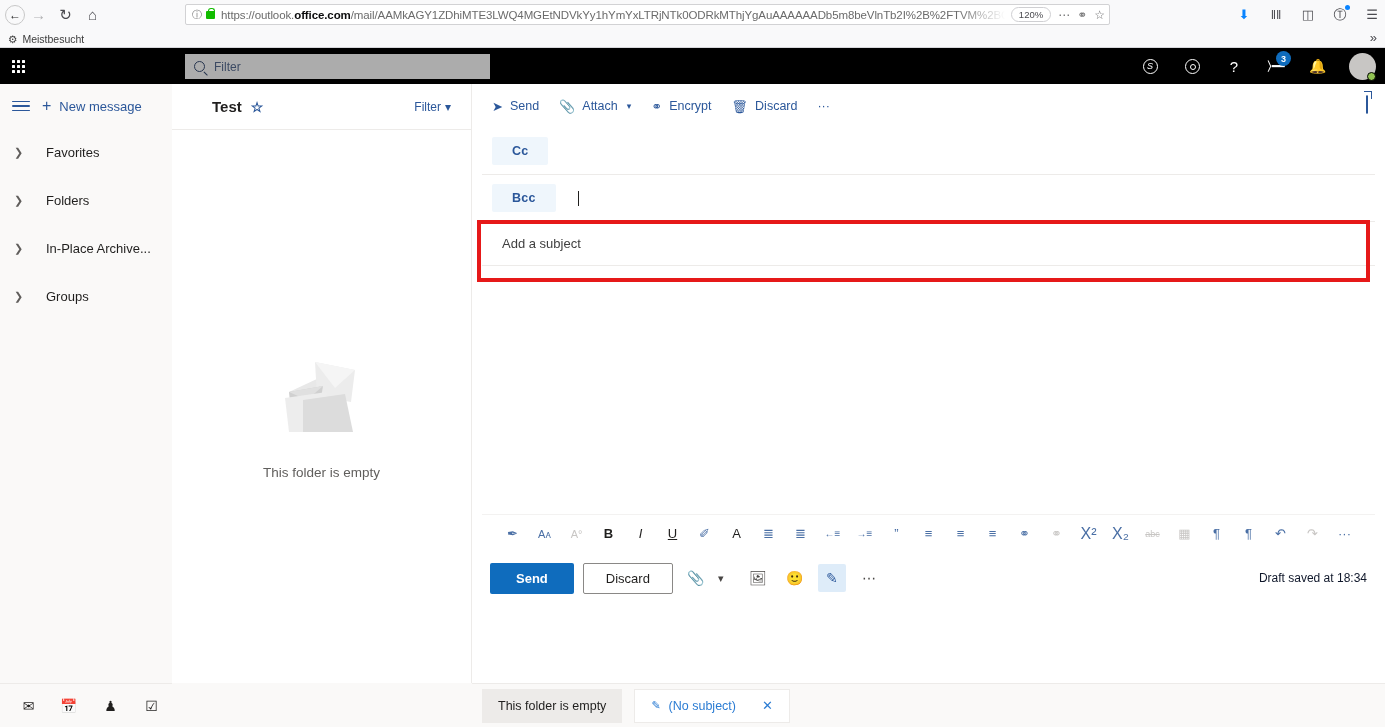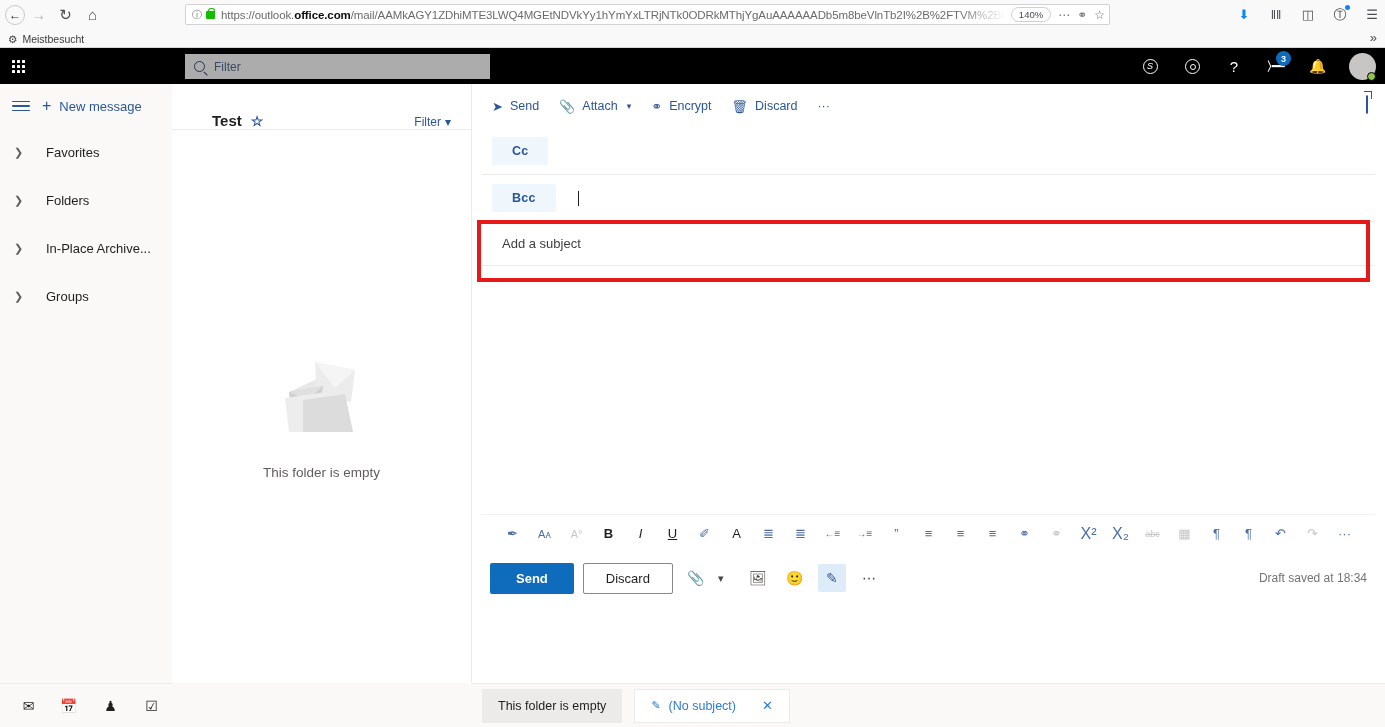--- a/index.html
+++ b/index.html
@@ -97,21 +97,21 @@
     font-size: 13px; color: #201f1e; cursor: default;
   }
   .chev { color: #605e5c; font-size: 11px; width: 12px; display: inline-block; }
 
   
   .msglist {
     position: absolute; top: 84px; left: 172px; width: 300px; height: 599px;
     background: #ffffff; border-right: 1px solid #edebe9;
   }
   .msglist-head {
-    height: 46px; display: flex; align-items: flex-end; justify-content: space-between;
+    height: 46px; display: flex; align-items: center; justify-content: space-between;
     padding: 0 20px 0 40px; border-bottom: 1px solid #edebe9;
   }
   .ml-title { font-size: 15px; font-weight: 700; color: #201f1e; display: flex; align-items: center; gap: 9px; }
   .star { color: #2b579a; font-size: 14px; }
   .ml-filter { font-size: 12px; color: #2b579a; display: flex; align-items: center; gap: 4px; }
   .msglist-body { height: 553px; background: #ffffff; display: flex; flex-direction: column; align-items: center; padding-top: 210px; }
   .empty-art { width: 110px; height: 100px; position: relative; margin-bottom: 25px; }
   .empty-text { font-size: 13.5px; color: #605e5c; }
 
   
@@ -162,21 +162,21 @@
   .btn-send {
     background: #0f6cbd; color: #ffffff; font-size: 13px; font-weight: 600;
     padding: 8px 26px; border: none; border-radius: 2px; font-family: inherit;
   }
   .btn-discard {
     background: #ffffff; color: #201f1e; font-size: 13px;
     padding: 7px 22px; border: 1px solid #8a8886; border-radius: 2px; font-family: inherit;
   }
   .act-ic { width: 28px; height: 28px; display: flex; align-items: center; justify-content: center; font-size: 14px; color: #484644; }
   .act-ic.active { background: #deecf9; border-radius: 2px; color: #2b579a; }
-  .draft-status { position: absolute; right: 8px; font-size: 12px; color: #737373; }
+  .draft-status { position: absolute; right: 8px; font-size: 12px; color: #0f172a; }
 
   
   .bottombar { position: absolute; top: 683px; left: 0; width: 1385px; height: 44px; background: #faf9f8; }
   .app-switch { position: absolute; left: 0; top: 0; width: 172px; height: 44px; display: flex; align-items: center; gap: 0; padding-left: 8px; background: #faf9f8; border-top: 1px solid #edebe9; }
   .app-ic { width: 42px; height: 44px; display: flex; align-items: center; justify-content: center; font-size: 14px; color: #201f1e; }
   .tabstrip { position: absolute; left: 472px; top: 0; width: 913px; height: 44px; border-top: 1px solid #edebe9; display: flex; align-items: center; padding-left: 10px; gap: 12px; }
   .tab {
     height: 34px; display: flex; align-items: center; padding: 0 16px; gap: 8px;
     font-size: 12.5px;
   }
@@ -194,21 +194,21 @@
     <div class="nav-row">
       <div class="nav-btn back">←</div>
       <div class="nav-btn fwd">→</div>
       <div class="nav-btn">↻</div>
       <div class="nav-btn">⌂</div>
 
       <div class="urlbar">
         <span class="url-info">ⓘ</span>
         <span class="url-lock"></span>
         <span class="url-text"><span>https://outlook.</span><b>office.com</b><span>/mail/AAMkAGY1ZDhiMTE3LWQ4MGEtNDVkYy1hYmYxLTRjNTk0ODRkMThjYgAuAAAAAADb5m8beVlnTb2I%2B%2FTVM%2BQqqAQD8sHsTzn1FQJkukUIxC6rGAA</span></span>
-        <span class="zoom-pill">140%</span>
+        <span class="zoom-pill">120%</span>
         <span class="url-icon">⋯</span>
         <span class="url-icon">⚭</span>
         <span class="url-icon">☆</span>
       </div>
 
       <div class="chrome-right">
         <span class="chrome-ic dl">⬇</span>
         <span class="chrome-ic">‖‖</span>
         <span class="chrome-ic">◫</span>
         <span class="chrome-ic">Ⓣ<i class="badge-dot"></i></span>

